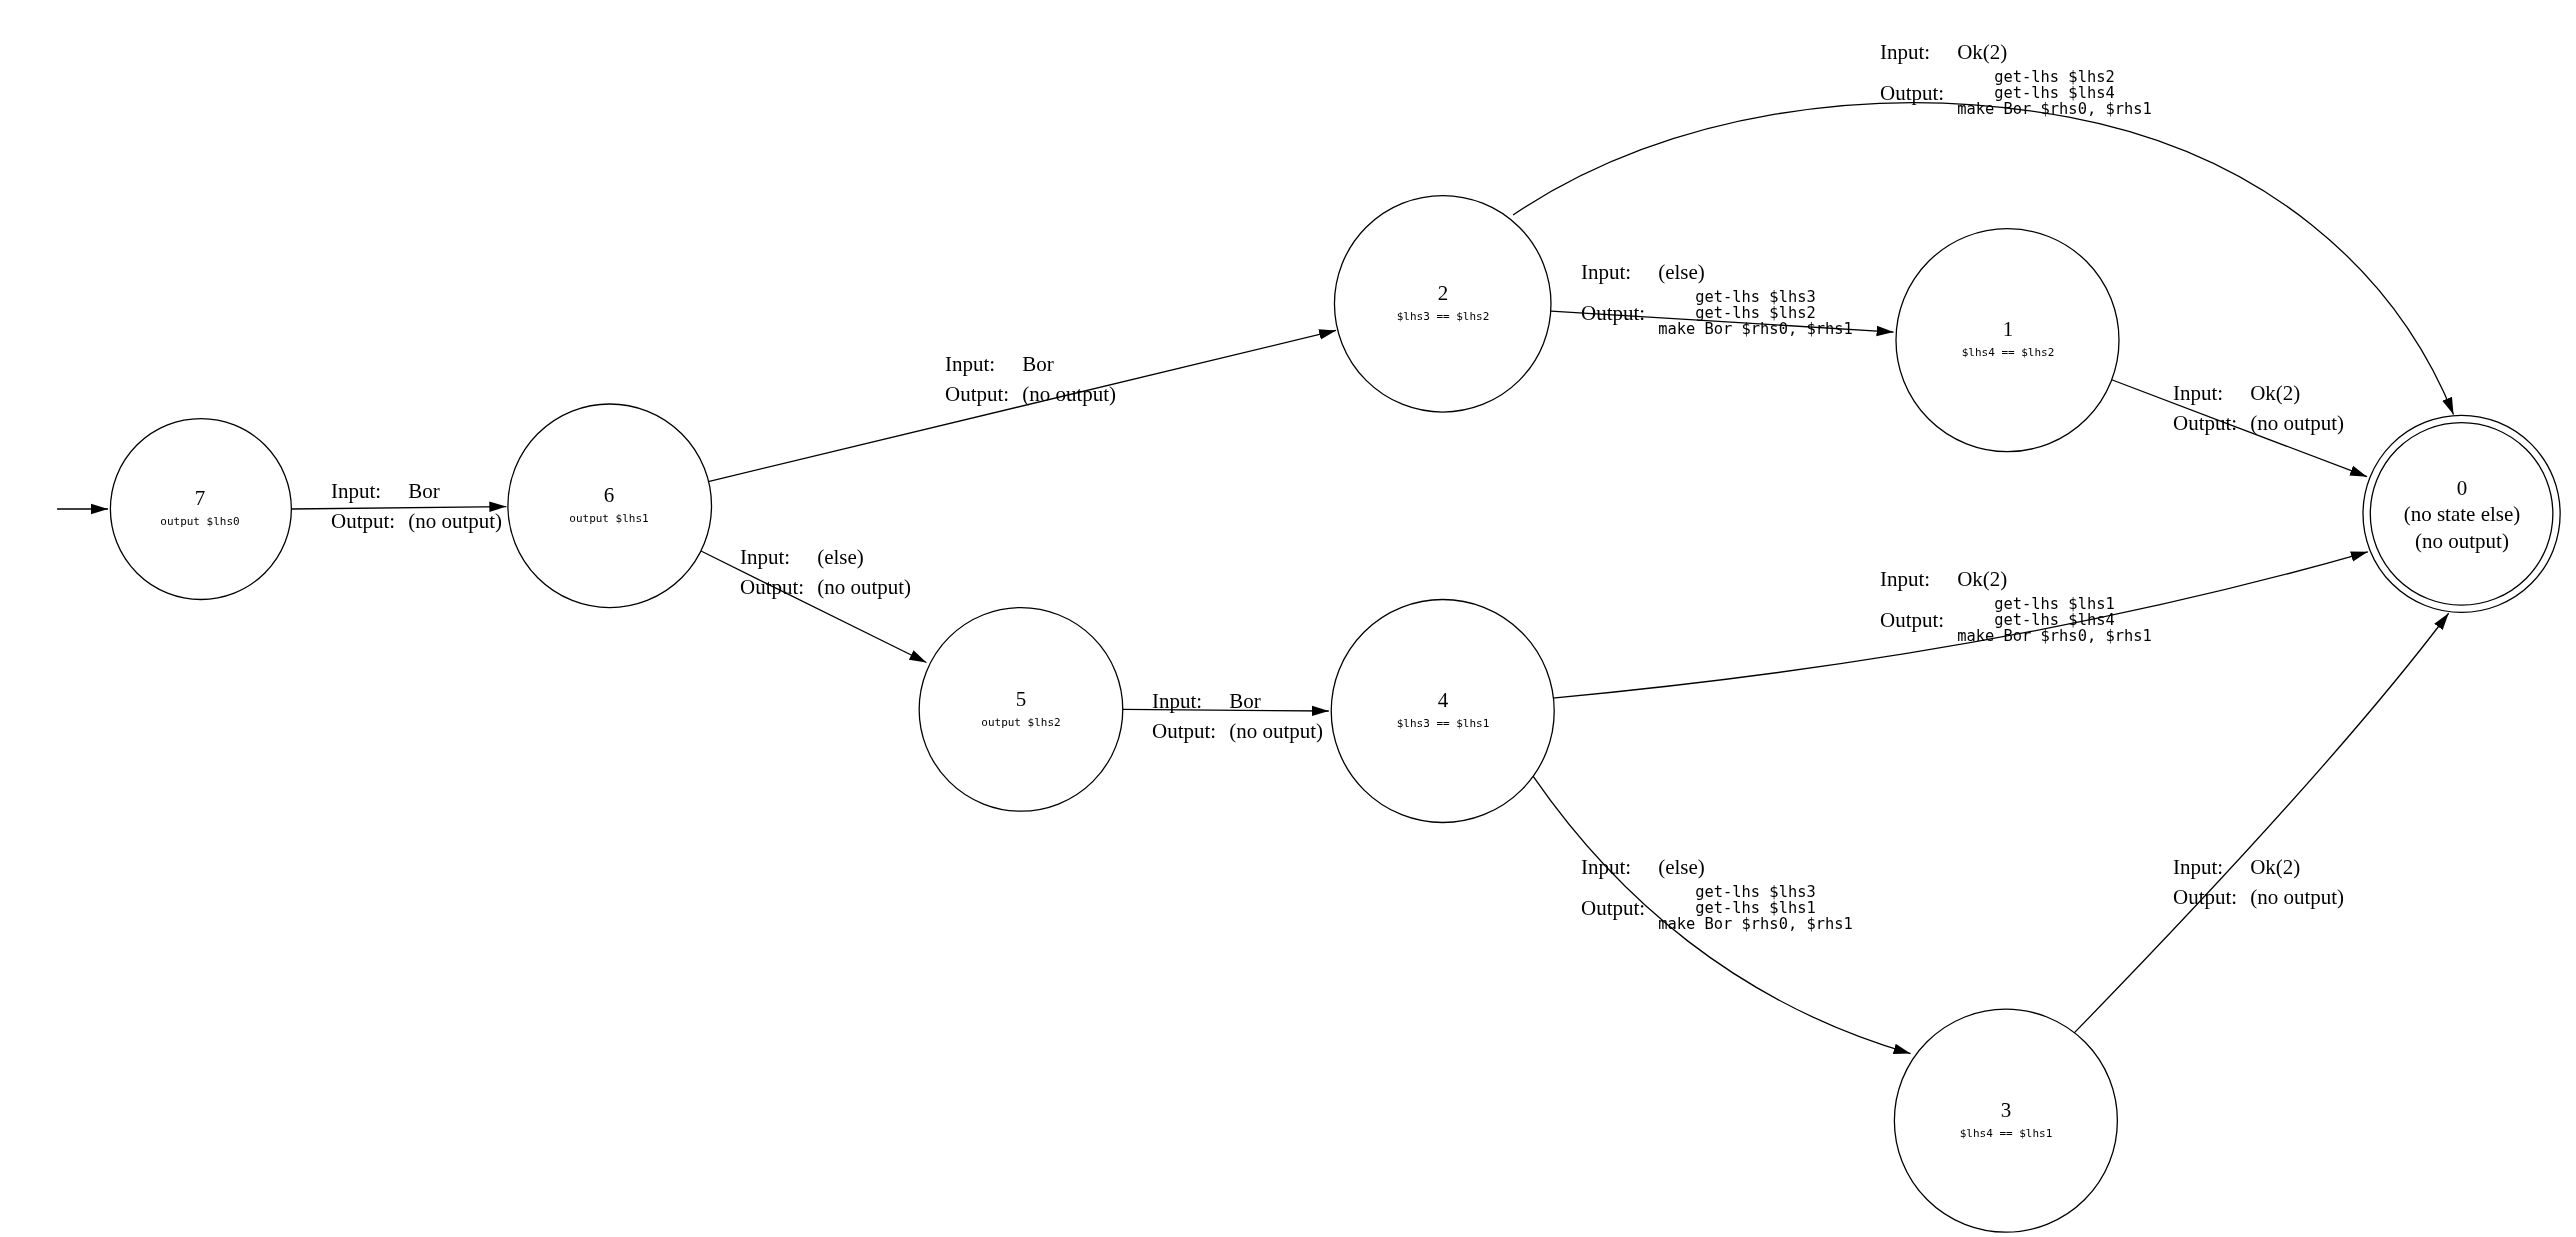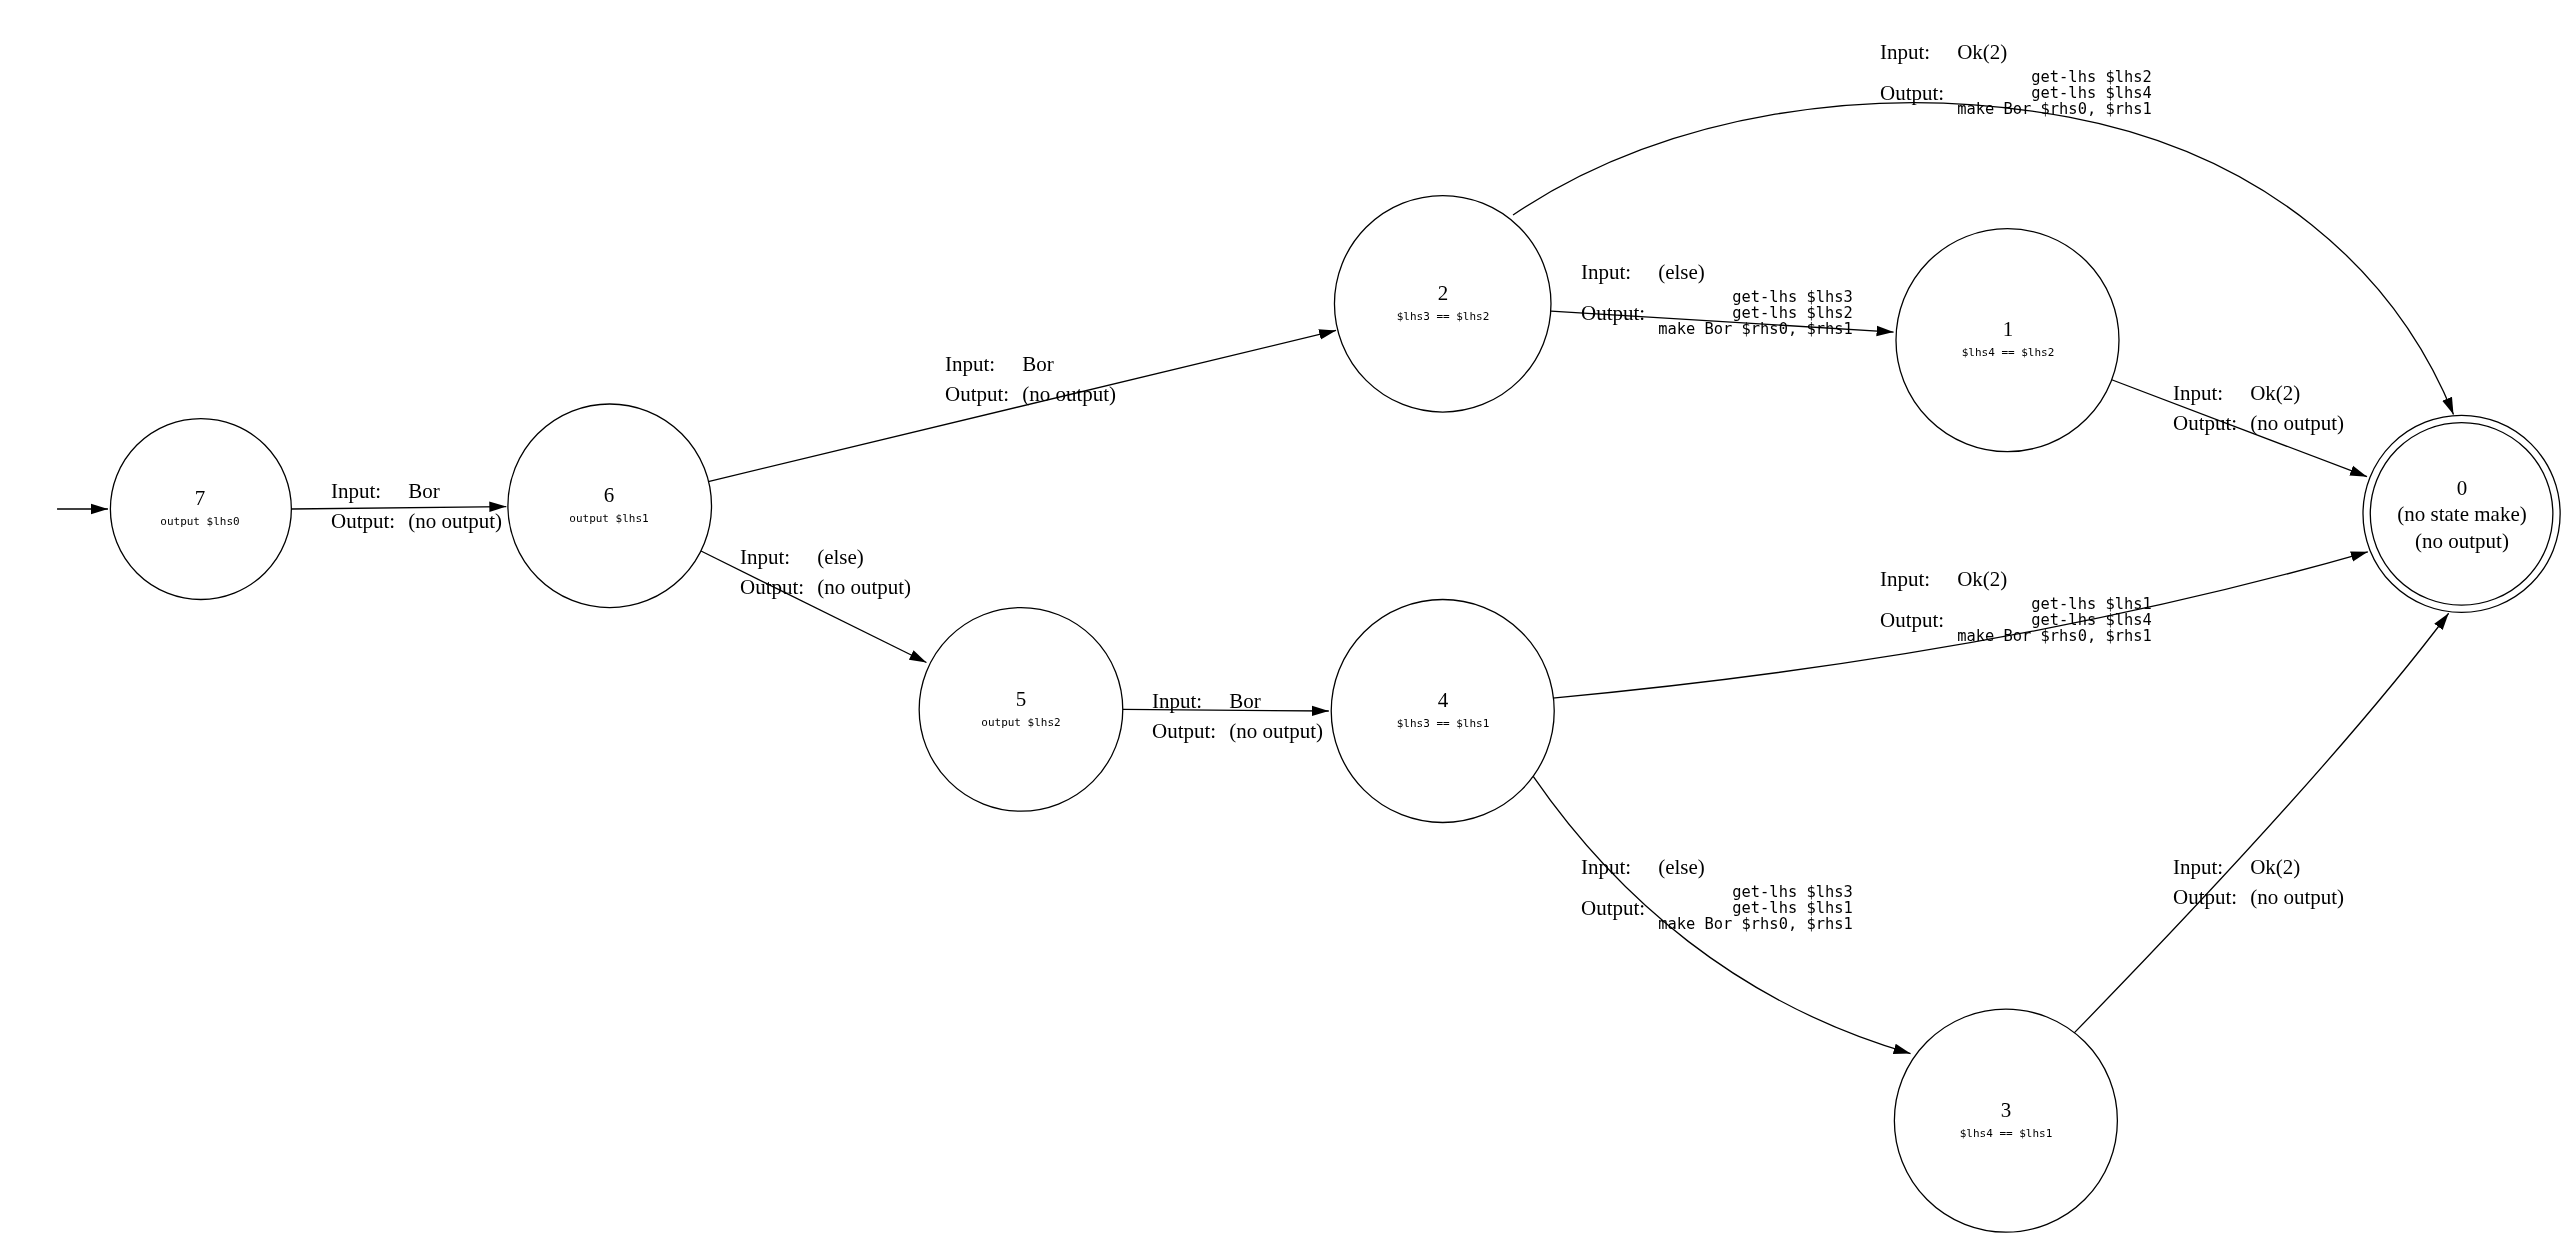--- a/index.html
+++ b/index.html
@@ -35,21 +35,21 @@
     font-family:"Liberation Serif", serif;
     font-size:21px;
     line-height:26px;
     white-space:nowrap;
   }
   .vcenter { align-self:center; }
   .mblock {
     font-family:"DejaVu Sans Mono", monospace;
     font-size:15.4px;
     line-height:16px;
-    text-align:right;
+    text-align:center;
     white-space:nowrap;
   }
   .edgeline { fill:none; stroke:#000; stroke-width:1.6px; }
   .nodecircle { fill:#ffffff; stroke:#000; stroke-width:1.6px; }
 </style>
 </head>
 <body>
 
 <div class="canvas">
 
@@ -110,21 +110,21 @@
   <div class="node" style="left:2008px;top:340px;">
     <div class="nid">1</div>
     <div class="ncode">$lhs4 == $lhs2</div>
   </div>
   <div class="node" style="left:2006px;top:1121px;">
     <div class="nid">3</div>
     <div class="ncode">$lhs4 == $lhs1</div>
   </div>
   <div class="node" style="left:2462px;top:515px;">
     <div class="nid">0</div>
-    <div class="nnote">(no state make)</div>
+    <div class="nnote">(no state else)</div>
     <div class="nnote">(no output)</div>
   </div>
 
   <div class="elabel" style="left:331px;top:446px;">
     <div class="egrid">
       <span>Input:</span>
       <span>Bor</span>
       <span>Output:</span>
       <span>(no output)</span>
     </div>

